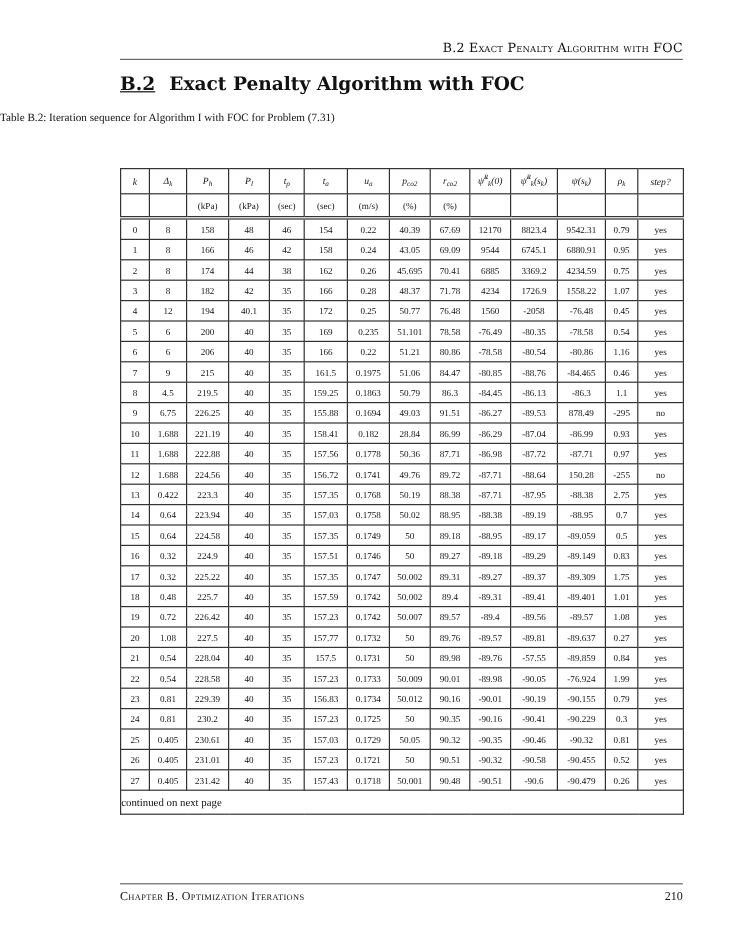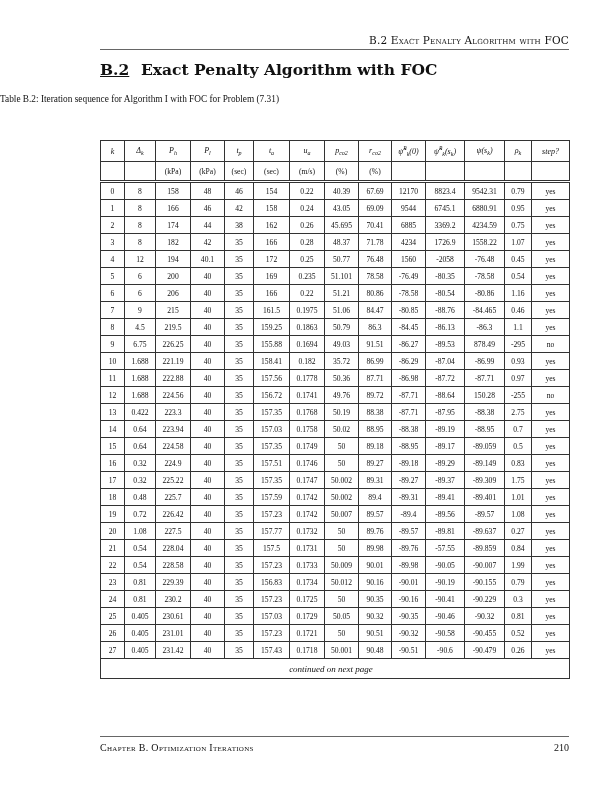--- a/index.html
+++ b/index.html
@@ -14,21 +14,21 @@
     .caption { position: absolute; left: 0; width: 612px; top: 94px; text-align: left; font-size: 9.3px;
                font-family: "Liberation Serif", serif; }
     table.iter { position: absolute; left: 100px; top: 140px; width: 469px; border-collapse: collapse;
                  table-layout: fixed; font-family: "Liberation Serif", serif; font-size: 7.6px; }
     table.iter td, table.iter th { border: 1px solid #333; text-align: center; padding: 0; height: 16px;
                  font-weight: normal; white-space: nowrap; overflow: hidden; }
     table.iter th { height: 20px; font-style: italic; font-size: 8px; }
     table.iter tr.units td { height: 18px; }
     table.iter tr.init td { border-top: 3px double #333; height: 17px; }
     table.iter tr.first td { border-top: 3px double #333; }
-    table.iter td.cont { text-align: center; font-style: italic; font-size: 9px; padding-right: 8px; height: 19px; }
+    table.iter td.cont { text-align: left; font-size: 9px; padding-right: 8px; height: 19px; }
     .sub { font-size: 6px; vertical-align: -2px; font-style: italic; }
     .sup { font-size: 5.5px; vertical-align: 4px; font-style: italic; }
     .foot-rule { position: absolute; left: 100px; top: 736px; width: 469px; border-top: 1px solid #666; }
     .footer-left { position: absolute; left: 100px; top: 742px; font-size: 10px; font-variant: small-caps;
                    font-family: "Liberation Serif", serif; letter-spacing: 0.3px; }
     .footer-right { position: absolute; right: 43px; top: 742px; font-size: 10px; font-family: "Liberation Serif", serif; }
   </style>
 </head>
 <body>
 
@@ -254,21 +254,21 @@
         <td>no</td>
       </tr>
       <tr>
         <td>10</td>
         <td>1.688</td>
         <td>221.19</td>
         <td>40</td>
         <td>35</td>
         <td>158.41</td>
         <td>0.182</td>
-        <td>35.72</td>
+        <td>28.84</td>
         <td>86.99</td>
         <td>-86.29</td>
         <td>-87.04</td>
         <td>-86.99</td>
         <td>0.93</td>
         <td>yes</td>
       </tr>
       <tr>
         <td>11</td>
         <td>1.688</td>
@@ -450,21 +450,21 @@
         <td>0.54</td>
         <td>228.58</td>
         <td>40</td>
         <td>35</td>
         <td>157.23</td>
         <td>0.1733</td>
         <td>50.009</td>
         <td>90.01</td>
         <td>-89.98</td>
         <td>-90.05</td>
-        <td>-90.007</td>
+        <td>-76.924</td>
         <td>1.99</td>
         <td>yes</td>
       </tr>
       <tr>
         <td>23</td>
         <td>0.81</td>
         <td>229.39</td>
         <td>40</td>
         <td>35</td>
         <td>156.83</td>

